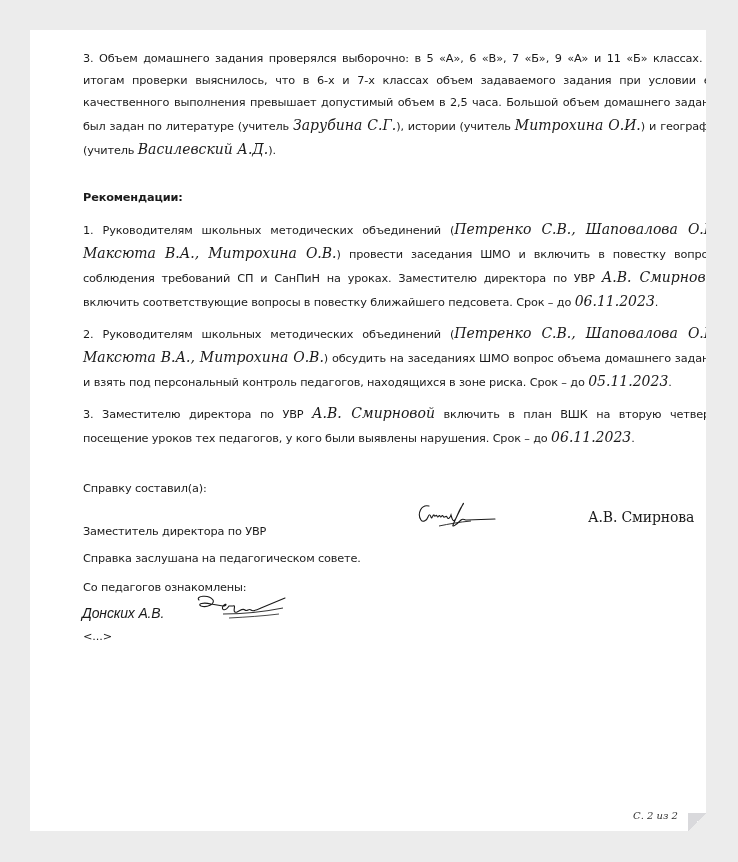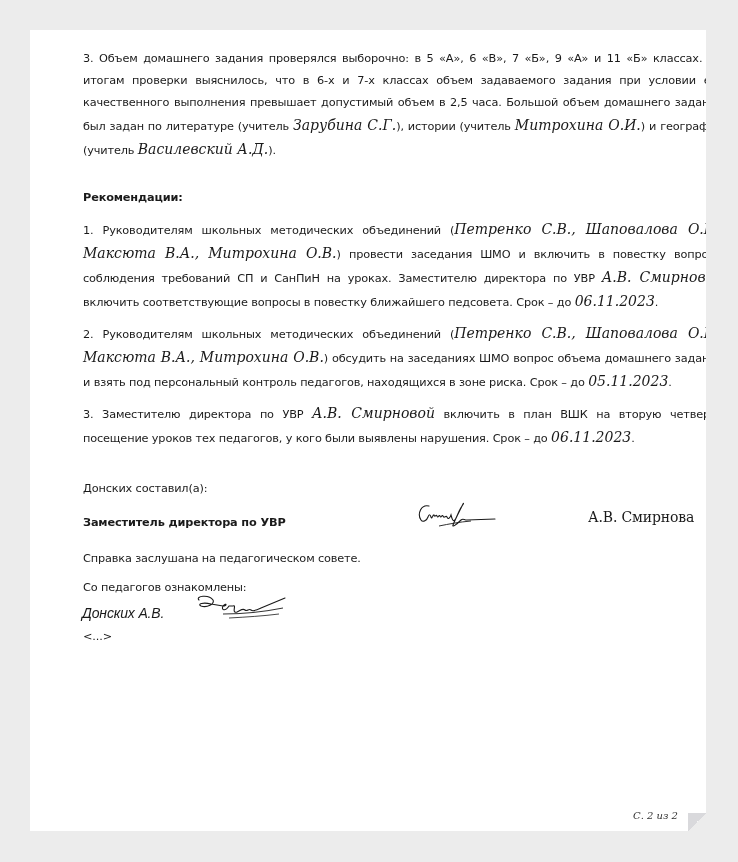--- a/index.html
+++ b/index.html
@@ -44,21 +44,21 @@
     font-weight: bold;
     margin-top: 25px;
     margin-bottom: 9px;
   }
   .rec { margin-bottom: 8px; }
   .sign-block { margin-top: 28px; }
   .sign-row {
     position: relative;
     height: 30px;
   }
-  .sign-row .role { position: absolute; left: 0; top: 4px; font-weight: bold; }
+  .sign-row .role { position: absolute; left: 0; top: 13px; }
   .sign-row .sig { position: absolute; left: 332px; top: -10px; }
   .sign-row .name {
     position: absolute; left: 505px; top: -2px;
     font-family: "DejaVu Serif", serif;
     font-size: 14px;
   }
   .line-gap { margin-bottom: 8px; }
   .heard { margin-top: 10px; margin-bottom: 7px; }
   .ack-row { position: relative; height: 24px; }
   .ack-row .ack-name {
@@ -88,21 +88,21 @@
 
     <div class="heading">Рекомендации:</div>
 
     <p class="para rec"><span>1. Руководителям школьных методических объединений (</span><span class="it">Петренко С.В., Шаповалова О.В., Максюта В.А., Митрохина О.В.</span><span>) провести заседания ШМО и включить в повестку вопросы соблюдения требований СП и СанПиН на уроках. Заместителю директора по УВР </span><span class="it">А.В. Смирновой</span><span> включить соответствующие вопросы в повестку ближайшего педсовета. Срок – до </span><span class="it">06.11.2023</span><span>.</span></p>
 
     <p class="para rec"><span>2. Руководителям школьных методических объединений (</span><span class="it">Петренко С.В., Шаповалова О.В., Максюта В.А., Митрохина О.В.</span><span>) обсудить на заседаниях ШМО вопрос объема домашнего задания и взять под персональный контроль педагогов, находящихся в зоне риска.  Срок – до </span><span class="it">05.11.2023</span><span>.</span></p>
 
     <p class="para rec"><span>3. Заместителю директора по УВР </span><span class="it">А.В. Смирновой</span><span> включить в план ВШК на вторую четверть посещение уроков тех педагогов, у кого были выявлены нарушения. Срок – до </span><span class="it">06.11.2023</span><span>.</span></p>
 
     <div class="sign-block">
-      <div class="line-gap">Донских составил(а):</div>
+      <div class="line-gap">Справку составил(а):</div>
       <div class="sign-row">
         <span class="role">Заместитель директора по УВР</span>
         <span class="sig">
           <svg width="90" height="32" viewBox="0 0 90 32">
             <path d="M14 8 C6 6 2 16 6 22 C8 25 12 22 13 19 M13 19 C14 16 15 16 16 19 C17 22 18 16 19 17 C20 20 21 16 22 18 C23 21 24 16 25 18 C26 21 27 16 28 18 C29 21 31 17 32 19 C33 22 35 20 36 17 C37 21 38 24 40 22 C42 19 44 12 47 8 C49 5 49 4 47 8 C44 14 40 22 38 27 C37 30 42 26 46 22 C48 20 49 22 52 22 L80 21" fill="none" stroke="#1a1a1a" stroke-width="1.1" stroke-linecap="round"></path>
             <path d="M24 28 C34 26 44 24 56 23" fill="none" stroke="#1a1a1a" stroke-width="0.9"></path>
           </svg>
         </span>
         <span class="name">А.В. Смирнова</span>
       </div>

